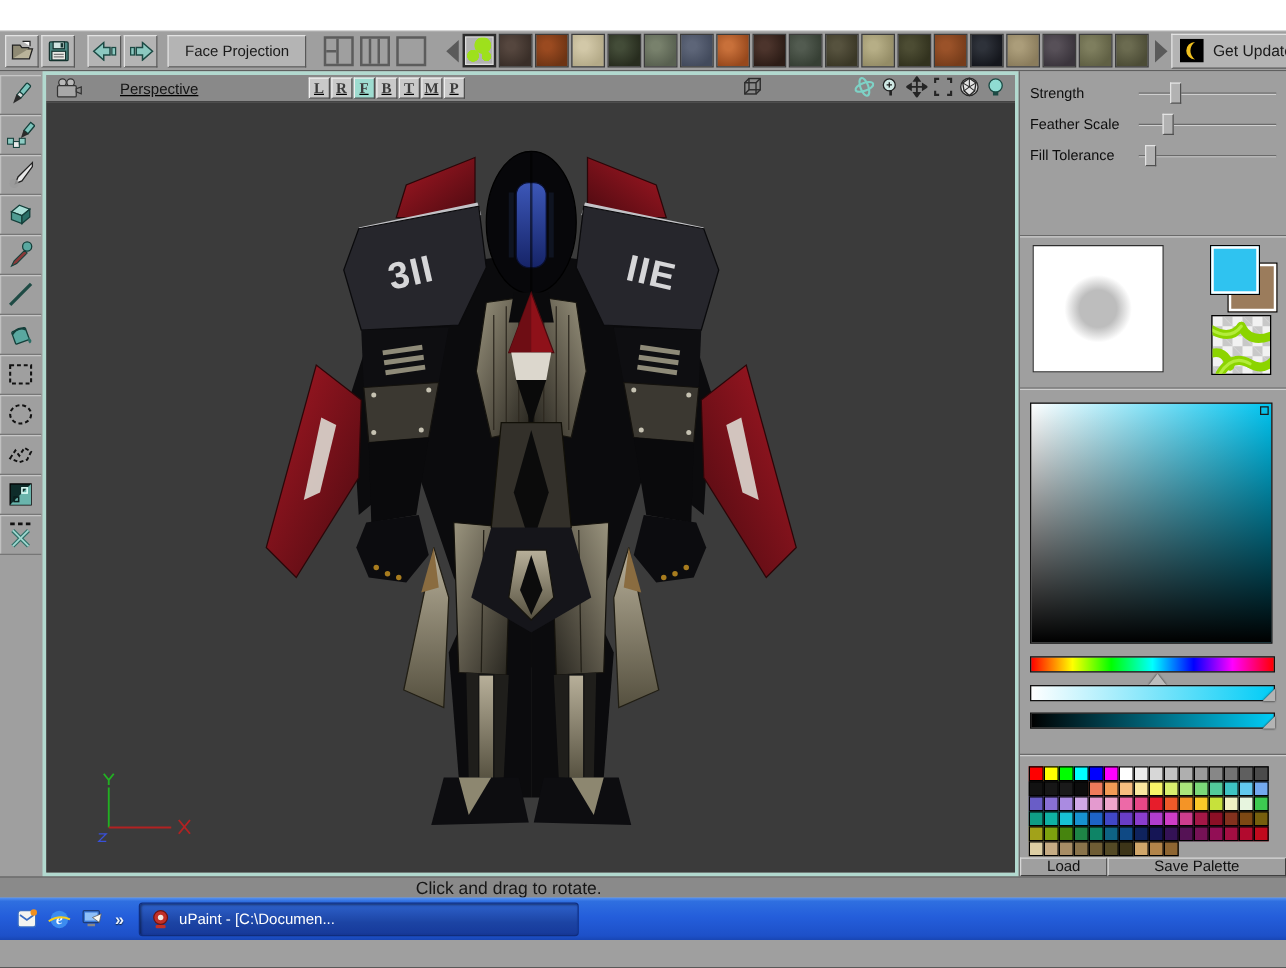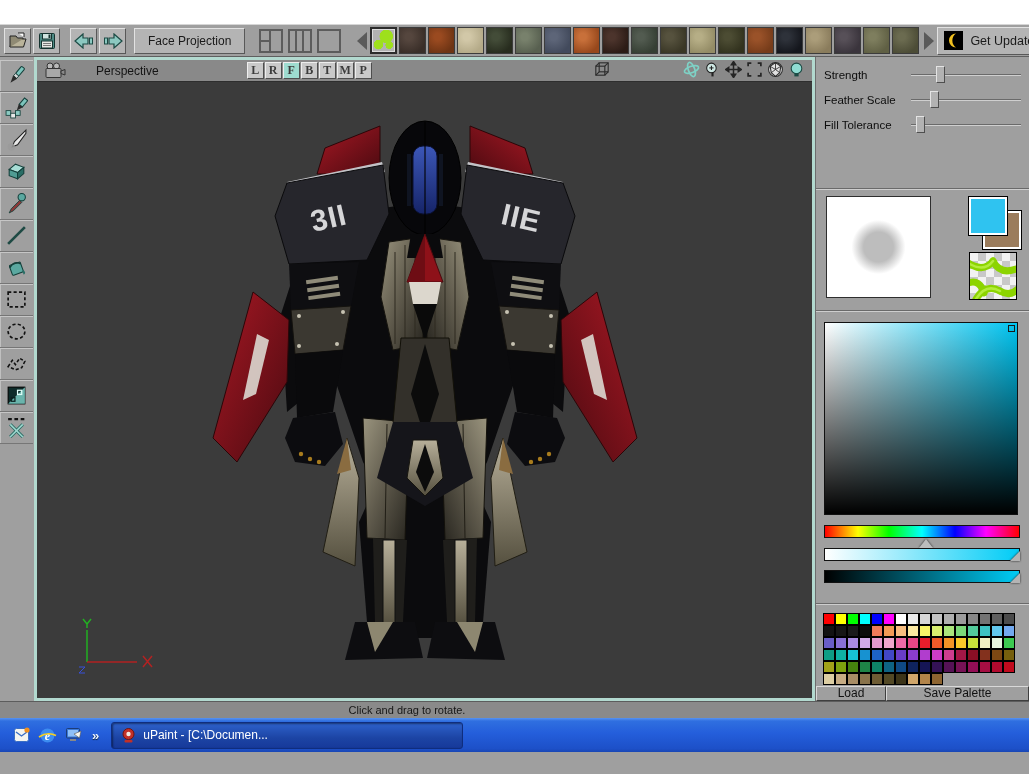--- a/index.html
+++ b/index.html
@@ -38,21 +38,21 @@
   .tex.sel{border:2px solid #2c2c2c;box-shadow:0 0 0 1px #dcdcdc inset;}
   .tb-spacer{flex:1;}
   .updates-btn{height:28px;padding:0 10px 0 6px;background:#b4b4b4;border:1px solid;
     border-color:#e2e2e2 #585858 #585858 #e2e2e2;display:flex;align-items:center;gap:7px;
     font-size:12.5px;color:#1a1a1a;flex:none;}
   
   .main{display:flex;height:644px;}
   .toolcol{width:34px;background:#9f9f9f;flex:none;padding-top:3px;}
   .tool{width:33px;height:32px;display:flex;align-items:center;justify-content:center;
     border-bottom:1px solid #767676;box-shadow:inset 0 1px 0 #c6c6c6,inset 1px 0 0 #c0c0c0;}
-  .viewport{flex:1;border:3px solid #b2d9cf;display:flex;flex-direction:column;min-width:0;}
+  .viewport{flex:1;border:3px solid #b2d9cf;display:flex;flex-direction:column;min-width:0;text-decoration:underline;}
   .vheader{height:22px;background:#898989;display:flex;align-items:center;flex:none;
     border-bottom:1px solid #2e2e2e;padding:0 7px;font-size:12px;color:#141414;}
   .vh-cam{margin-right:30px;display:flex;align-items:center;}
   .views{display:flex;margin-left:88px;}
   .vbtn{width:17px;height:17px;margin-right:1px;background:#c9c9c9;border:1px solid;
     border-color:#eee #4e4e4e #4e4e4e #eee;display:flex;align-items:center;justify-content:center;
     font-family:"Liberation Serif",serif;font-weight:bold;font-size:12px;color:#3c3c3c;}
   .vbtn.act{background:#9edcd0;}
   .vh-cube{margin-left:auto;}
   .vh-group{display:flex;align-items:center;gap:4px;margin-left:72px;}
@@ -94,21 +94,21 @@
   .palette{position:absolute;left:7px;top:556px;width:196px;display:grid;
     grid-template-columns:repeat(16,12px);grid-auto-rows:12px;}
   .pcell{border:1px solid #000;}
   .pcell.empty{border:none;background:transparent;}
   .pal-btns{position:absolute;left:0;right:0;top:629px;height:15px;display:flex;}
   .pal-btn{background:#9f9f9f;border:1px solid;border-color:#d8d8d8 #3f3f3f #3f3f3f #d8d8d8;
     font-size:12px;color:#111;text-align:center;line-height:12px;}
   .pal-load{width:70px;flex:none;}
   .pal-save{flex:1;}
   
-  .statusbar{height:17px;background:#8a8a8a;border-top:1px solid #5c5c5c;color:#161616;font-size:11px;
+  .statusbar{height:17px;background:#8a8a8a;border-top:1px solid #5c5c5c;color:#161616;font-size:14px;
     text-align:center;line-height:16px;padding-right:215px;}
   
   .taskbar{height:34px;background:linear-gradient(#5793f2 0%,#2f6fe0 9%,#245edb 45%,#1d50c8 90%,#1846b4 100%);
     display:flex;align-items:center;position:relative;}
   .startbtn{height:34px;padding:0 22px 0 9px;border-radius:0 15px 15px 0;
     background:linear-gradient(#6cc461 0%,#3d9c37 12%,#2f8c2a 55%,#247321 100%);
     box-shadow:2px 0 4px rgba(0,0,0,.4);display:flex;align-items:center;gap:6px;flex:none;}
   .starttext{color:#fff;font-size:16px;font-weight:bold;font-style:italic;text-shadow:1px 1px 2px #1c4a18;}
   .qlaunch{display:flex;align-items:center;gap:7px;margin-left:12px;flex:none;}
   .qicon{width:19px;height:19px;display:flex;align-items:center;justify-content:center;}

